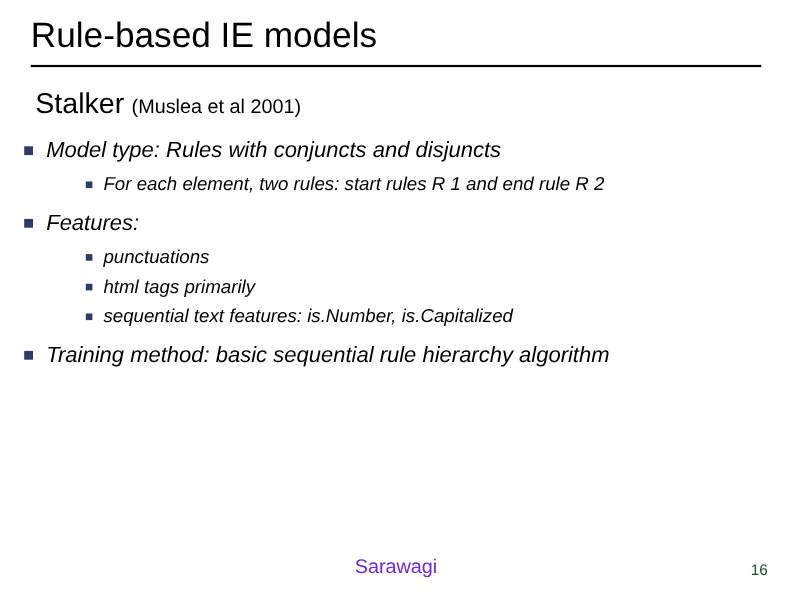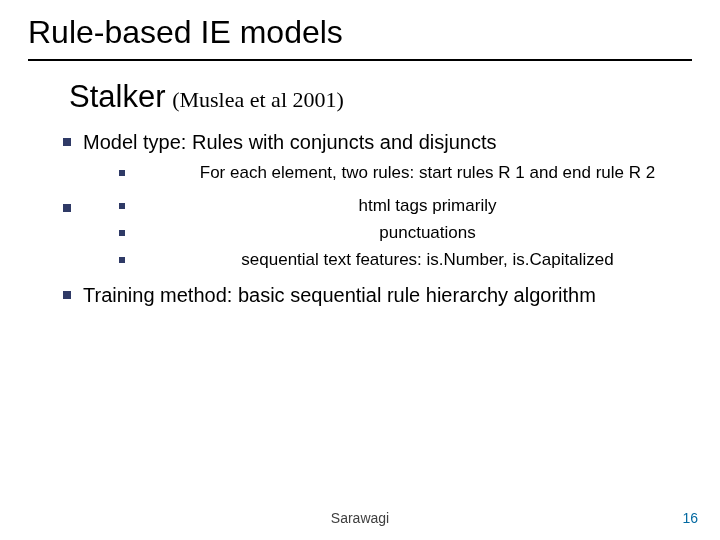--- a/index.html
+++ b/index.html
@@ -27,34 +27,33 @@
     border: none;
     border-top: 2px solid #000000;
     margin: 2px 28px 18px 28px;
   }
   .subtitle {
     padding-left: 32px;
     font-size: 24px;
     margin-bottom: 14px;
   }
   .subtitle .st-main {
-    font-size: 31px;
-    margin-left: 37px;
+    font-size: 26px;
   }
   .subtitle .st-cite {
-    font-size: 22px;
-    font-family: Liberation Serif, serif;
+    font-size: 18px;
   }
   ul {
     list-style: none;
     margin: 0;
     padding: 0;
   }
   .lvl1 {
-    padding-left: 61px;
+    padding-left: 20px;
+    font-style: italic;
   }
   .lvl1 > li {
     font-size: 20px;
     margin-bottom: 8px;
     position: relative;
     padding-left: 22px;
     line-height: 1.35;
   }
   .lvl1 > li::before {
     content: "";
@@ -62,21 +61,20 @@
     left: 2px;
     top: 9px;
     width: 8px;
     height: 8px;
     background: #2f3a66;
   }
   .lvl2 {
     padding-left: 34px;
     margin-top: 6px;
     margin-bottom: 10px;
-    text-align: center;
   }
   .lvl2 > li {
     font-size: 17px;
     margin-bottom: 4px;
     position: relative;
     padding-left: 18px;
     line-height: 1.35;
   }
   .lvl2 > li::before {
     content: "";
@@ -86,29 +84,29 @@
     width: 6px;
     height: 6px;
     background: #2f3a66;
   }
   .footer-center {
     position: absolute;
     bottom: 14px;
     left: 0;
     right: 0;
     text-align: center;
-    font-size: 14px;
-    color: #404040;
+    font-size: 18px;
+    color: #6d28d9;
   }
   .footer-right {
     position: absolute;
     bottom: 14px;
     right: 22px;
     font-size: 14px;
-    color: #0369a1;
+    color: #14532d;
     margin-top: 36px;
   }
 </style>
 </head>
 <body>
 
 <div class="slide">
 
   <div class="title">Rule-based IE models</div>
   <hr class="rule">
@@ -119,23 +117,24 @@
   </div>
 
   <ul class="lvl1">
     <li>
       <span>Model type: Rules with conjuncts and disjuncts</span>
       <ul class="lvl2">
         <li><span>For each element, two rules: start rules R 1 and end rule R 2</span></li>
       </ul>
     </li>
     <li>
+      <span>Features:</span>
       <ul class="lvl2">
+        <li><span>punctuations</span></li>
         <li><span>html tags primarily</span></li>
-        <li><span>punctuations</span></li>
         <li><span>sequential text features: is.Number, is.Capitalized</span></li>
       </ul>
     </li>
     <li>
       <span>Training method:  basic sequential rule hierarchy algorithm</span>
     </li>
   </ul>
 
   <div class="footer-center">Sarawagi</div>
   <div class="footer-right">16</div>

